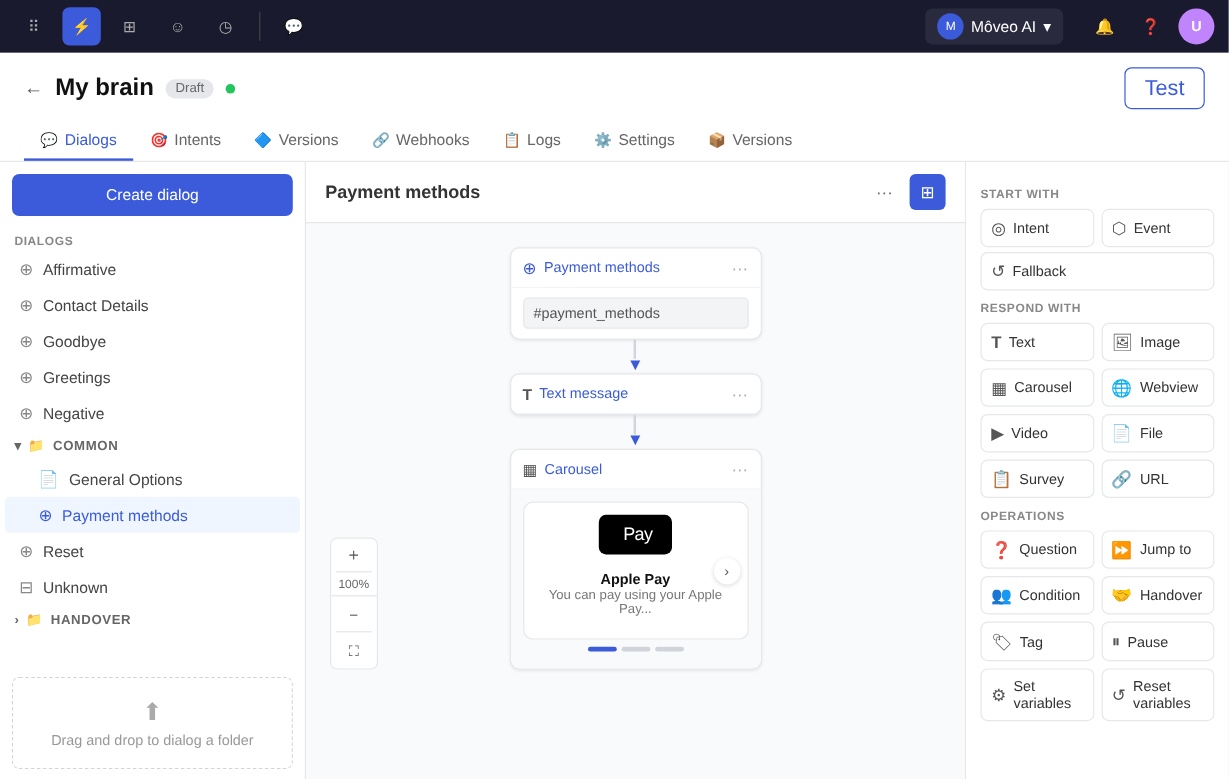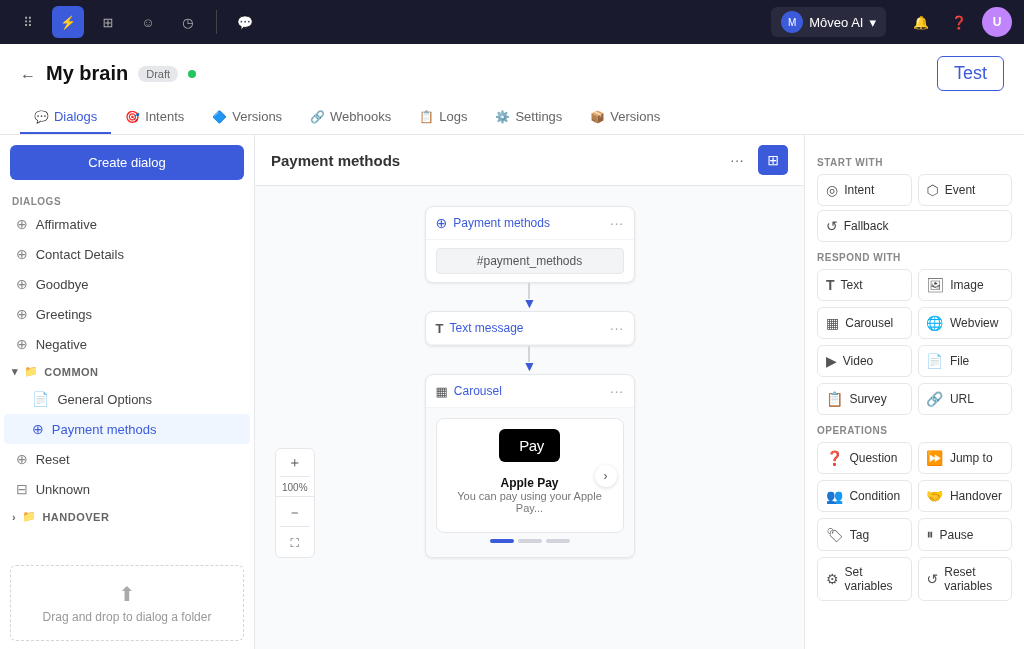--- a/index.html
+++ b/index.html
@@ -207,21 +207,20 @@
     .node-title { font-size: 12px; font-weight: 500; color: #3b5bdb; }
     .node-menu-btn { color: #aaa; cursor: pointer; font-size: 14px; }
     .node-body { padding: 8px 10px; }
     .node-input-tag {
       background: #f3f4f6;
       border: 1px solid #e5e7eb;
       border-radius: 4px;
       padding: 5px 8px;
       font-size: 12px;
       color: #555;
-      text-align: center;
     }
     .connector-wrapper {
       display: flex; flex-direction: column; align-items: center;
     }
 
     .text-node-body { padding: 8px 10px; }
     .text-node-content { font-size: 11px; color: #555; line-height: 1.4; }
 
     .carousel-node { }
     .carousel-preview {

